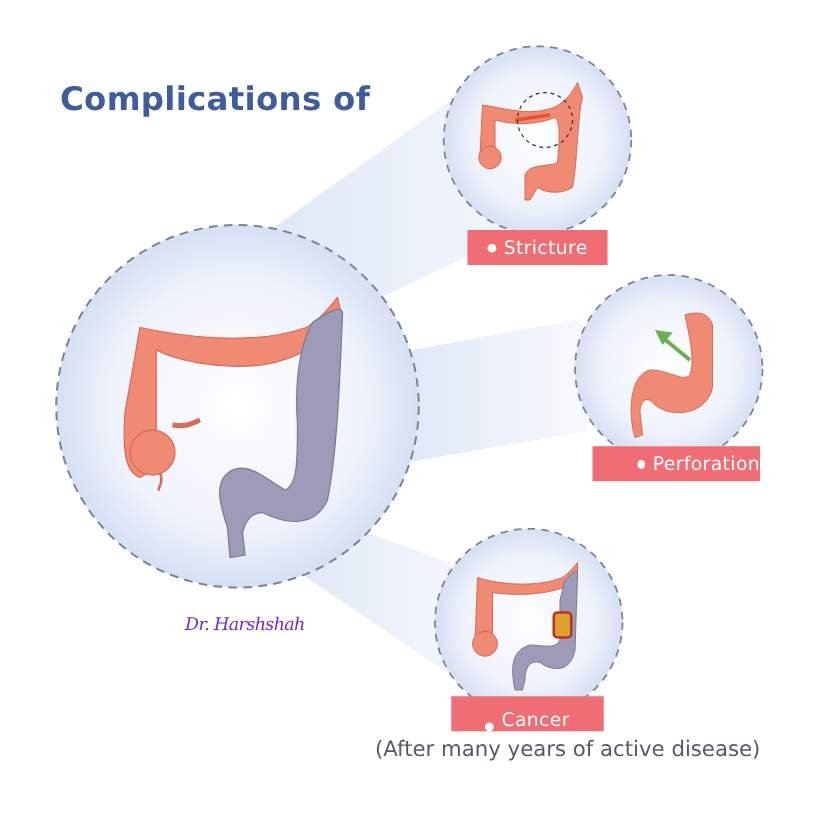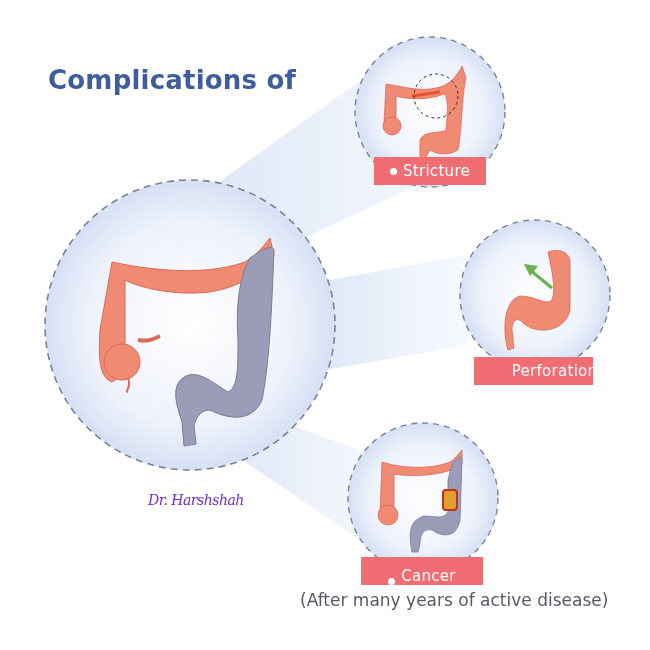--- a/index.html
+++ b/index.html
@@ -87,26 +87,26 @@
       <path d="M382,462 C400,468 430,470 450,462 C456,458 460,452 462,450 L462,464 C450,474 420,478 394,474 L394,510 C392,520 384,522 380,514 Z"></path>
       <circle cx="388" cy="515" r="10"></circle>
     </g>
     <g fill="#9c9cb8" stroke="#7a7a98" stroke-width="0.8">
       <path d="M452,464 C458,458 462,454 462,460 L460,520 C456,540 440,536 432,530 C424,528 420,534 420,544 L418,552 L412,552 C408,532 410,520 424,516 C434,516 444,520 448,512 L448,480 Z"></path>
     </g>
     <rect x="443" y="490" width="14" height="20" rx="3" fill="#e0a030" stroke="#c0301c" stroke-width="2"></rect>
   </g>
 </svg>
 
-<div class="label" style="left:374px; top:157px; width:112px;">
+<div class="label" style="left:374px; top:184px; width:112px;">
   <span class="dot"></span>
   <span>Stricture</span>
 </div>
 
-<div class="label" style="left:474px; top:357px; width:119px;padding-left:36px;">
+<div class="label" style="left:474px; top:357px; width:134px;padding-left:36px;">
   <span class="dot"></span>
   <span>Perforation</span>
 </div>
 
 <div class="label" style="left:361px; top:557px; width:122px;align-items:flex-end;">
   <span class="dot"></span>
   <span>Cancer</span>
 </div>
 
 <div class="note">(After many years of active disease)</div>

